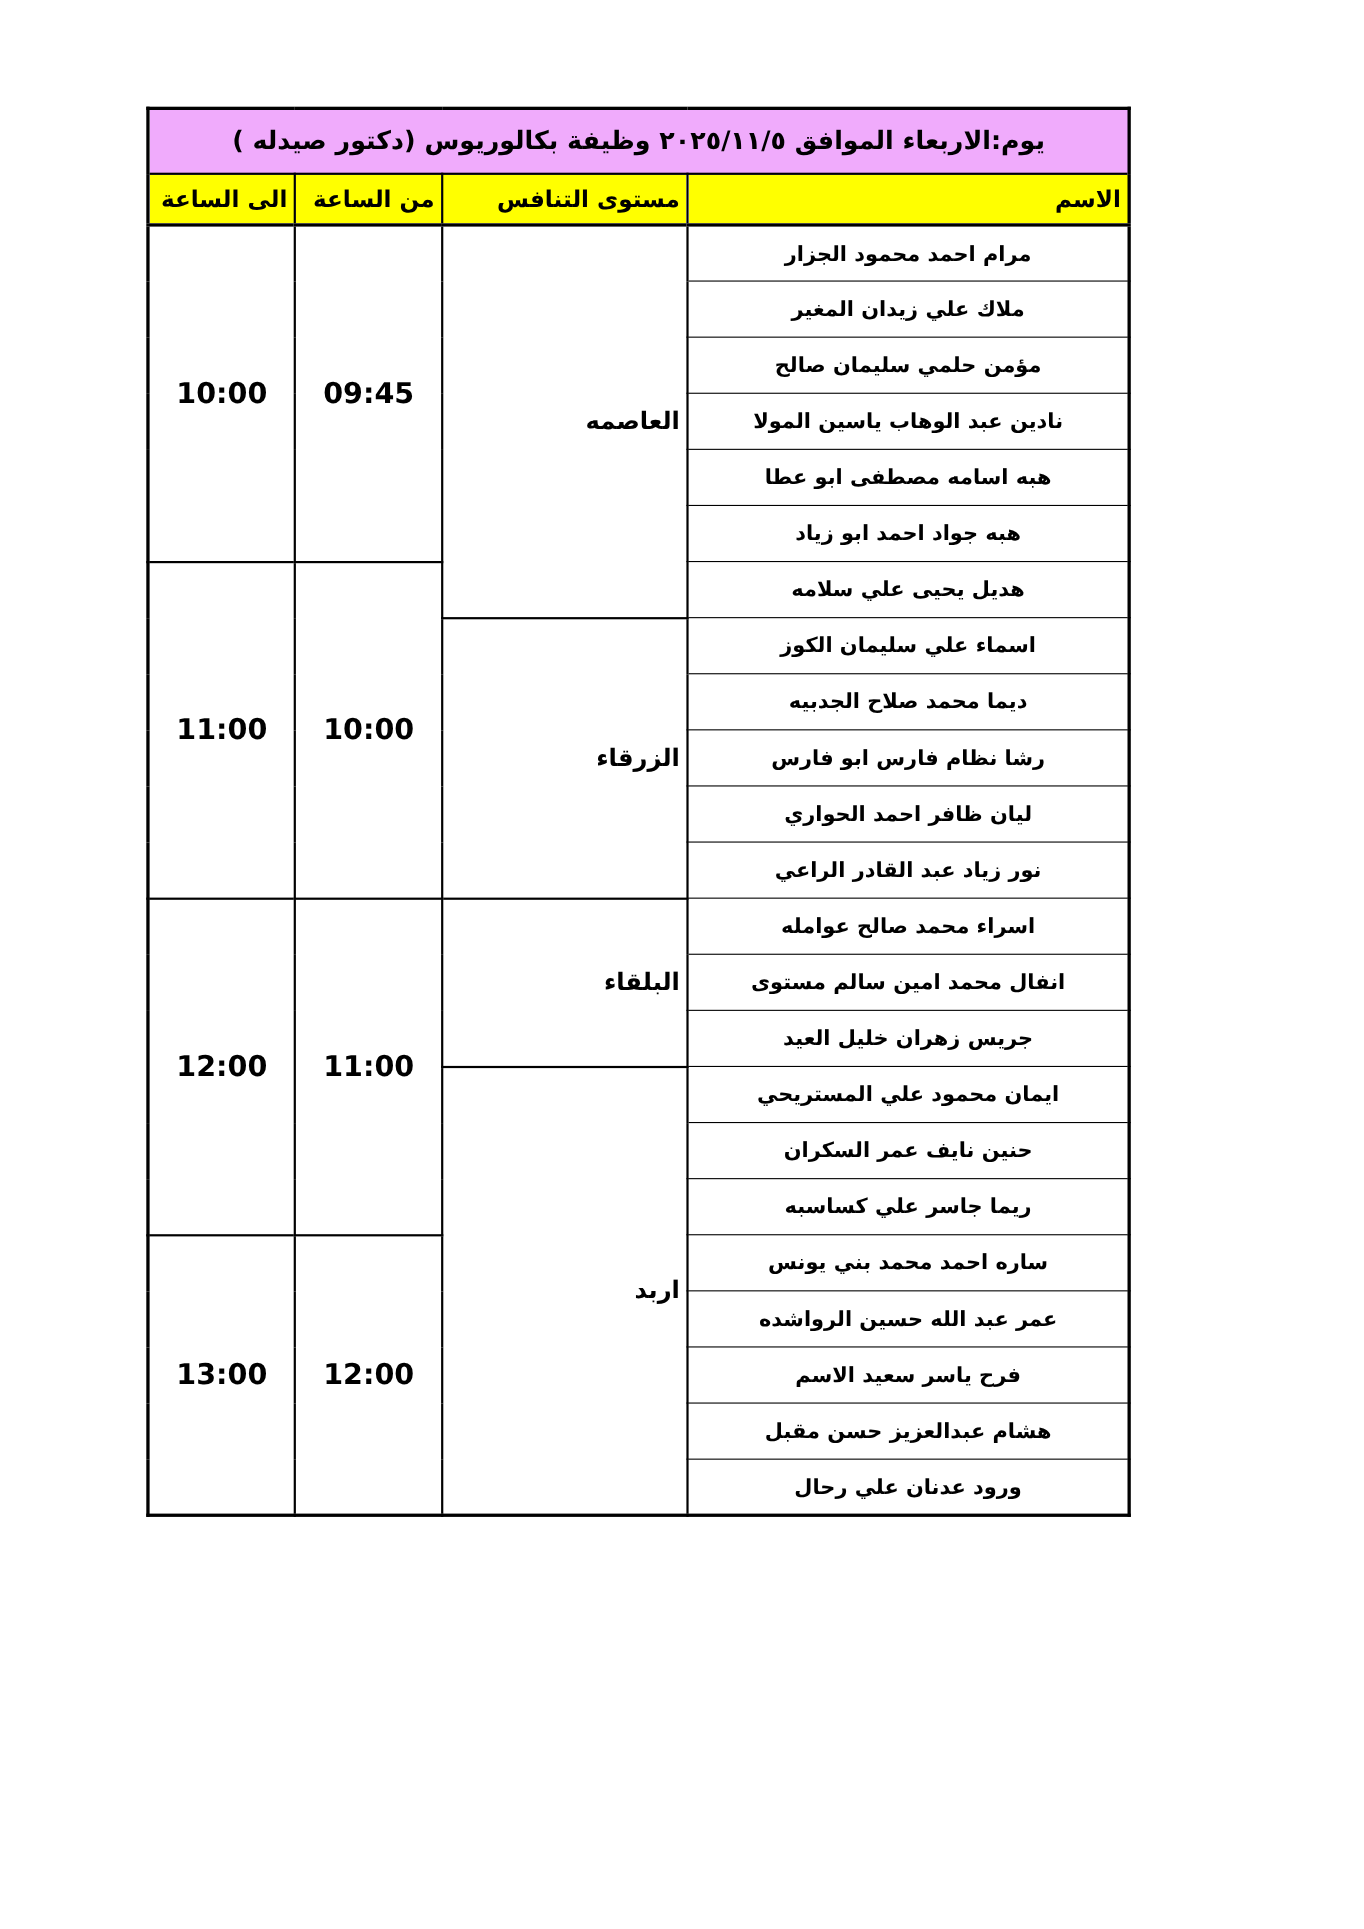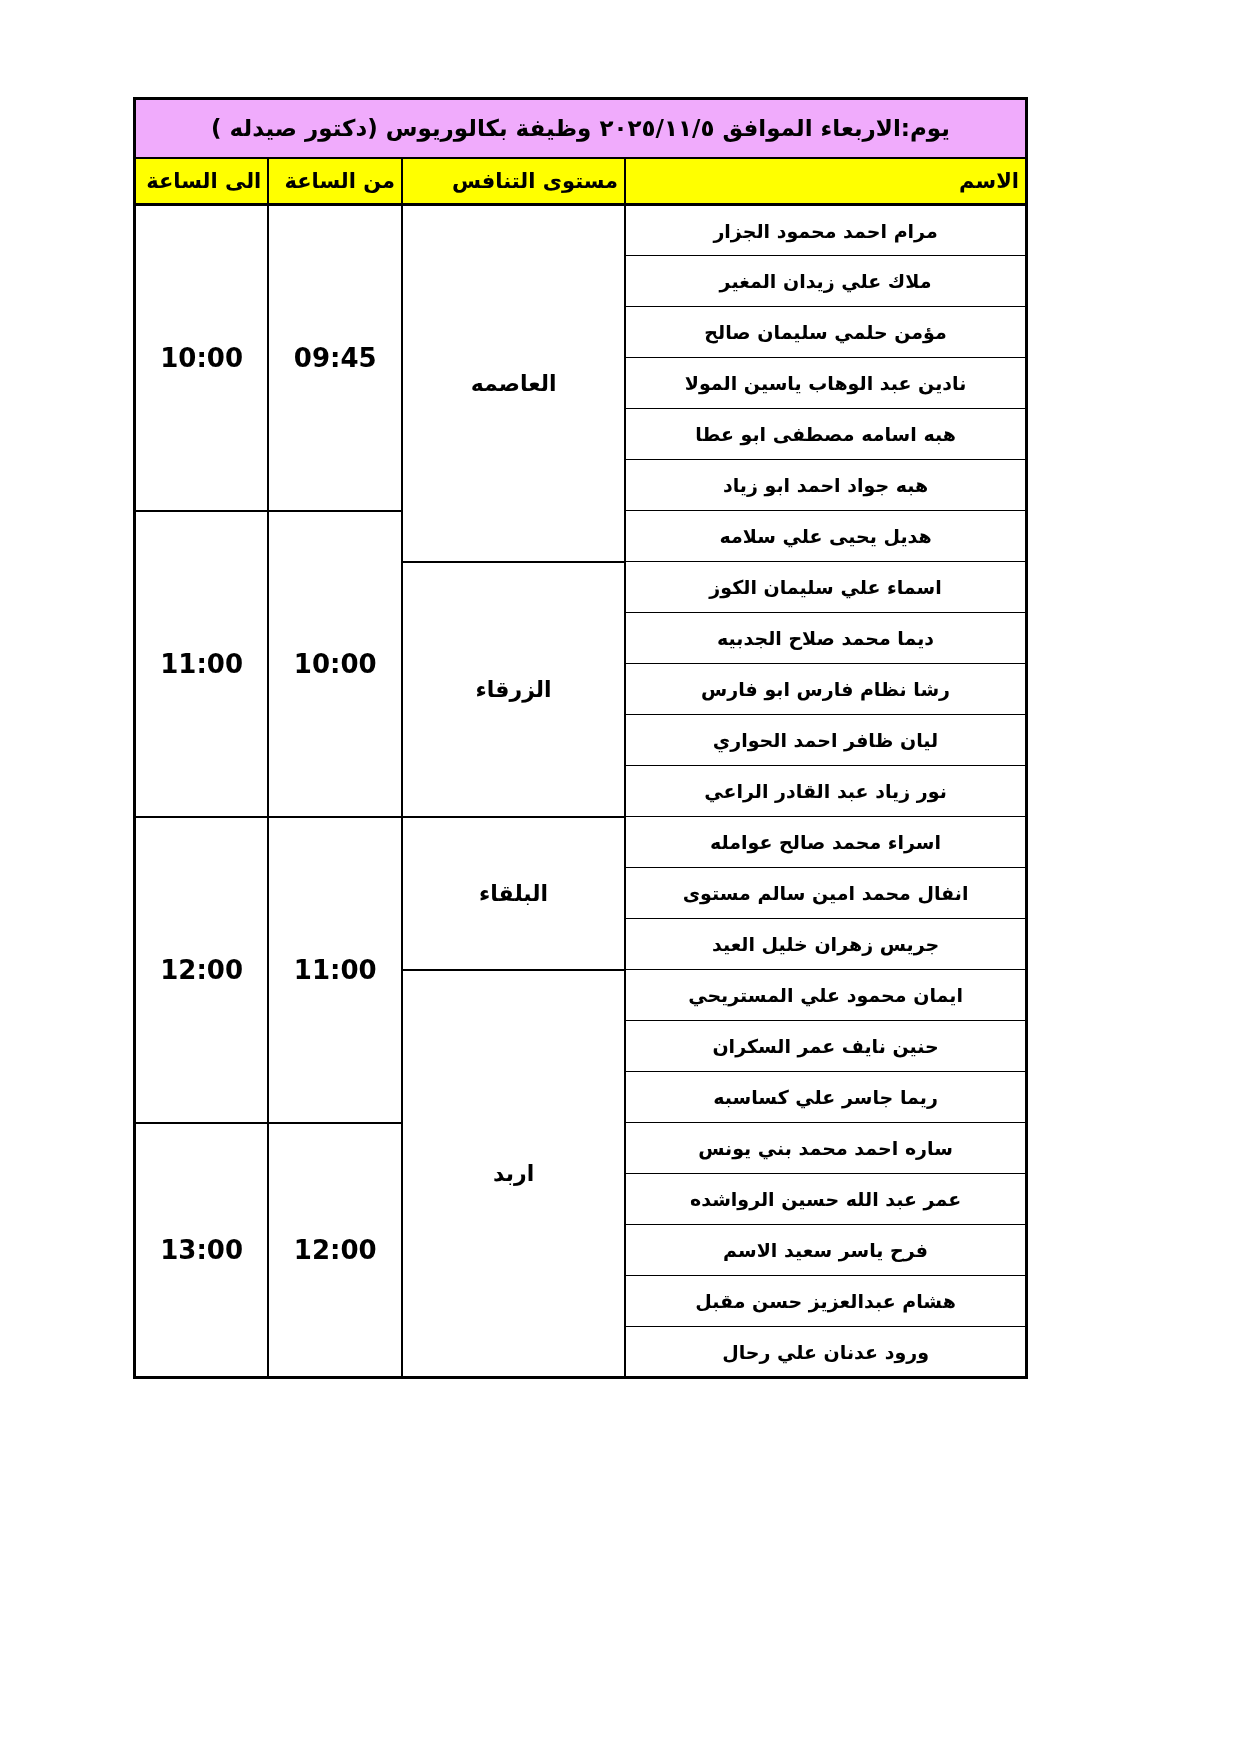--- a/index.html
+++ b/index.html
@@ -50,21 +50,20 @@
     font-weight: bold;
     text-align: center;
     vertical-align: middle;
     border: 1px solid #000;
     border-left-width: 2px;
     border-right-width: 2px;
   }
   td.level-cell {
     font-size: 22px;
     font-weight: bold;
-    text-align: center;
     vertical-align: middle;
     border: 2px solid #000;
   }
   td.time-cell {
     font-size: 26px;
     font-weight: bold;
     text-align: center;
     vertical-align: middle;
     border: 2px solid #000;
     direction: ltr;

